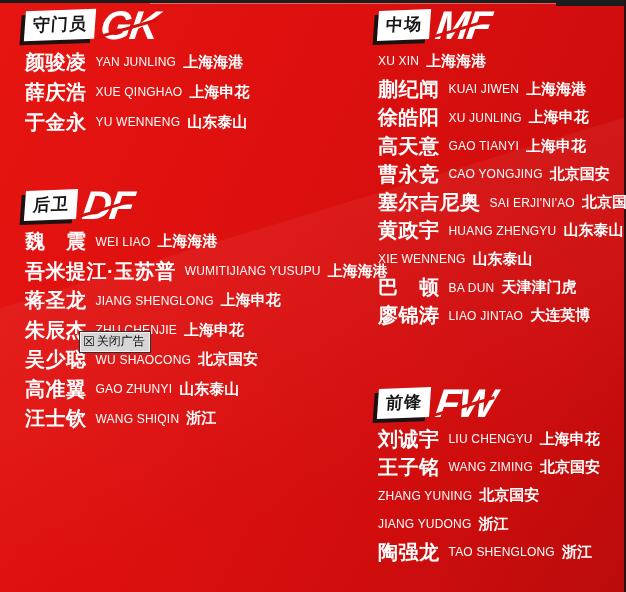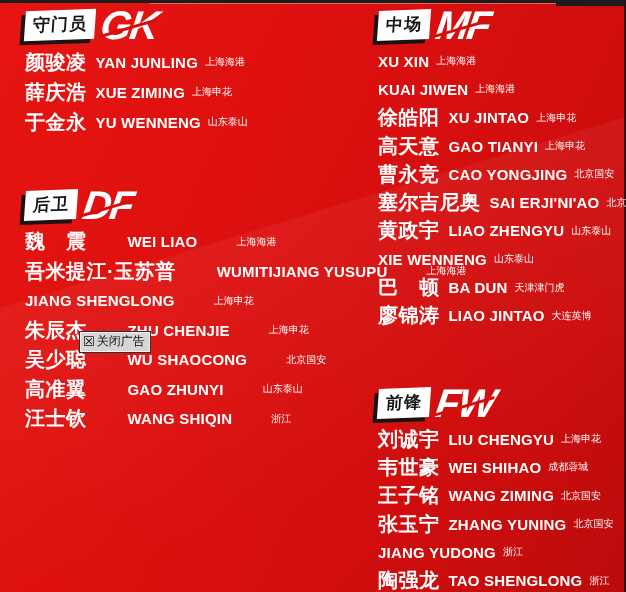--- a/index.html
+++ b/index.html
@@ -43,25 +43,25 @@
     margin-left:6px; letter-spacing:-2px; transform:skewX(-8deg);
     position:relative; color:#ffffff;
   }
   .en-letters::after {
     content:""; position:absolute; left:-2px; top:54%; width:104%; height:3px;
     background:#d40e0d; transform:rotate(-17deg);
   }
 
   .player-row { display:flex; align-items:center; white-space:nowrap; }
   #sec-gk .player-row { height:30px; }
-  #sec-df .player-row { height:29.5px;gap:32px; }
+  #sec-df .player-row { height:29.5px; }
   #sec-mf .player-row, #sec-fw .player-row { height:28.3px; }
   .p-name   { font-size:20px;   font-weight:bold; margin-right:9px; letter-spacing:0.5px;text-align:right; }
-  .p-pinyin { font-size:15px; font-weight:bold; margin-right:7px; letter-spacing:0.2px;text-align:right; }
-  .p-club   { font-size:10px; font-weight:normal; }
+  .p-pinyin { font-size:12px; font-weight:normal; margin-right:7px; letter-spacing:0.2px;text-align:right; }
+  .p-club   { font-size:15px; font-weight:bold; }
 
   .close-ad {
     position:absolute; left:79px; top:331px; z-index:50;
     display:inline-flex; align-items:center;
     background:#d6d6d6; border:1px solid #2e2e2e;
     box-shadow:inset 0 0 0 1px #f2f2f2;
     color:#111111; font-size:12px; padding:1px 5px 2px 3px; cursor:pointer;
   }
   .close-ad .x-icon { font-size:13px; margin-right:2px; line-height:1; }
 </style>
@@ -83,21 +83,21 @@
   <div class="rows">
 
       <div class="player-row">
         <span class="p-name">颜骏凌</span>
         <span class="p-pinyin">YAN JUNLING</span>
         <span class="p-club">上海海港</span>
       </div>
 
       <div class="player-row">
         <span class="p-name">薛庆浩</span>
-        <span class="p-pinyin">XUE ZIMING</span>
+        <span class="p-pinyin">XUE QINGHAO</span>
         <span class="p-club">上海申花</span>
       </div>
 
       <div class="player-row">
         <span class="p-name">于金永</span>
         <span class="p-pinyin">YU WENNENG</span>
         <span class="p-club">山东泰山</span>
       </div>
     </div>
 </div>
@@ -115,20 +115,21 @@
         <span class="p-club">上海海港</span>
       </div>
 
       <div class="player-row">
         <span class="p-name">吾米提江·玉苏普</span>
         <span class="p-pinyin">WUMITIJIANG YUSUPU</span>
         <span class="p-club">上海海港</span>
       </div>
 
       <div class="player-row">
+        <span class="p-name">蒋圣龙</span>
         <span class="p-pinyin">JIANG SHENGLONG</span>
         <span class="p-club">上海申花</span>
       </div>
 
       <div class="player-row">
         <span class="p-name">朱辰杰</span>
         <span class="p-pinyin">ZHU CHENJIE</span>
         <span class="p-club">上海申花</span>
       </div>
 
@@ -158,27 +159,28 @@
     <span class="en-letters">MF</span>
   </div>
   <div class="rows">
 
       <div class="player-row">
         <span class="p-pinyin">XU XIN</span>
         <span class="p-club">上海海港</span>
       </div>
 
       <div class="player-row">
+        <span class="p-name">蒯纪闻</span>
         <span class="p-pinyin">KUAI JIWEN</span>
         <span class="p-club">上海海港</span>
       </div>
 
       <div class="player-row">
         <span class="p-name">徐皓阳</span>
-        <span class="p-pinyin">XU JINTAO</span>
+        <span class="p-pinyin">XU JUNLING</span>
         <span class="p-club">上海申花</span>
       </div>
 
       <div class="player-row">
         <span class="p-name">高天意</span>
         <span class="p-pinyin">GAO TIANYI</span>
         <span class="p-club">上海申花</span>
       </div>
 
       <div class="player-row">
@@ -188,21 +190,21 @@
       </div>
 
       <div class="player-row">
         <span class="p-name">塞尔吉尼奥</span>
         <span class="p-pinyin">SAI ERJI'NI'AO</span>
         <span class="p-club">北京国安</span>
       </div>
 
       <div class="player-row">
         <span class="p-name">黄政宇</span>
-        <span class="p-pinyin">LIAO ZHENGYU</span>
+        <span class="p-pinyin">HUANG ZHENGYU</span>
         <span class="p-club">山东泰山</span>
       </div>
 
       <div class="player-row">
         <span class="p-pinyin">XIE WENNENG</span>
         <span class="p-club">山东泰山</span>
       </div>
 
       <div class="player-row">
         <span class="p-name">巴　顿</span>
@@ -224,34 +226,28 @@
     <span class="en-letters">FW</span>
   </div>
   <div class="rows">
 
       <div class="player-row">
         <span class="p-name">刘诚宇</span>
         <span class="p-pinyin">LIU CHENGYU</span>
         <span class="p-club">上海申花</span>
       </div>
 
-      <div class="player-row">
-        <span class="p-name">韦世豪</span>
-        <span class="p-pinyin">WEI SHIHAO</span>
-        <span class="p-club">成都蓉城</span>
-      </div>
 
       <div class="player-row">
         <span class="p-name">王子铭</span>
         <span class="p-pinyin">WANG ZIMING</span>
         <span class="p-club">北京国安</span>
       </div>
 
       <div class="player-row">
-        <span class="p-name">张玉宁</span>
         <span class="p-pinyin">ZHANG YUNING</span>
         <span class="p-club">北京国安</span>
       </div>
 
       <div class="player-row">
         <span class="p-pinyin">JIANG YUDONG</span>
         <span class="p-club">浙江</span>
       </div>
 
       <div class="player-row">

